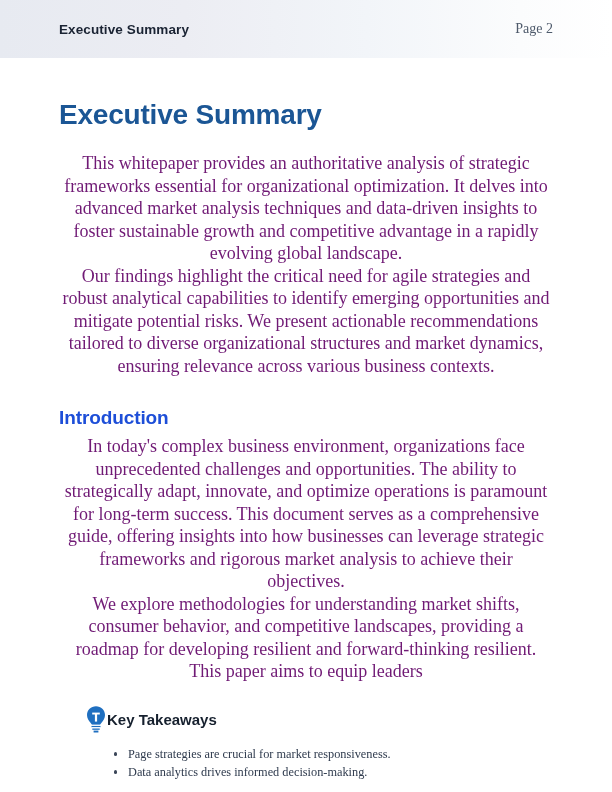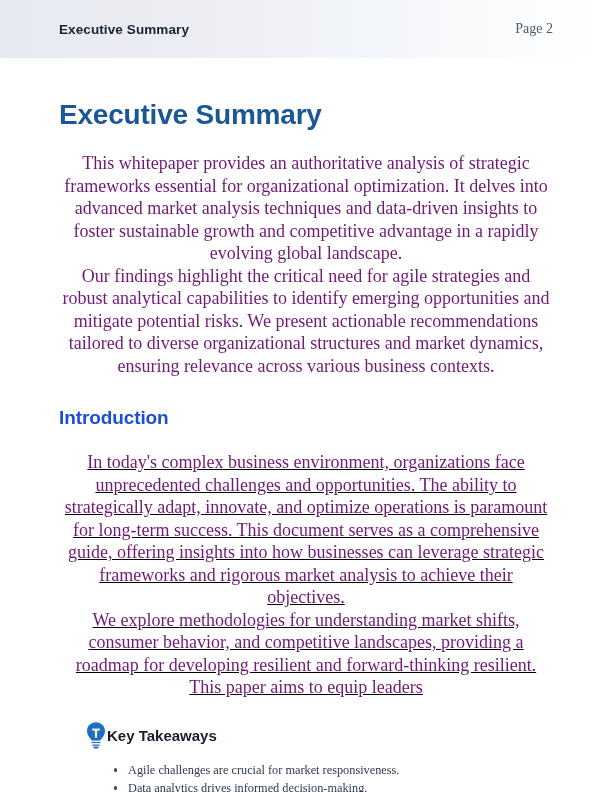--- a/index.html
+++ b/index.html
@@ -69,22 +69,21 @@
   h2.section-heading {
     font-family: "Liberation Sans", sans-serif;
     font-size: 19px;
     font-weight: bold;
     color: #1d4ed8;
     margin: 30px 0 0 0;
     letter-spacing: -0.1px;
   }
 
   .section-body {
-    margin-top: 22px;
-    text-decoration: underline;
+    margin-top: 6px;
   }
 
   
   .callout {
     margin-top: 22px;
     padding-left: 26px;
   }
   .callout-head {
     display: flex;
     align-items: center;
@@ -160,18 +159,18 @@
           <rect x="7.3" y="23.0" width="7.4" height="1.8" fill="#1f6fc0"></rect>
           <rect x="8.6" y="25.6" width="4.8" height="1.9" fill="#1f6fc0"></rect>
           <rect x="6.5" y="20.4" width="9" height="1.8" fill="#ffffff" opacity="0"></rect>
           <rect x="5.9" y="19.6" width="10.2" height="1.3" fill="#ffffff"></rect>
           <rect x="6.9" y="22.3" width="8.2" height="1.2" fill="#ffffff"></rect>
         </svg>
       </span>
       <span class="callout-title">Key Takeaways</span>
     </div>
     <ul class="takeaway-list">
-      <li>Agile challenges are crucial for market responsiveness.</li>
+      <li>Page strategies are crucial for market responsiveness.</li>
       <li>Data analytics drives informed decision-making.</li>
     </ul>
   </div>
 
 </div>
 
 </body></html>

